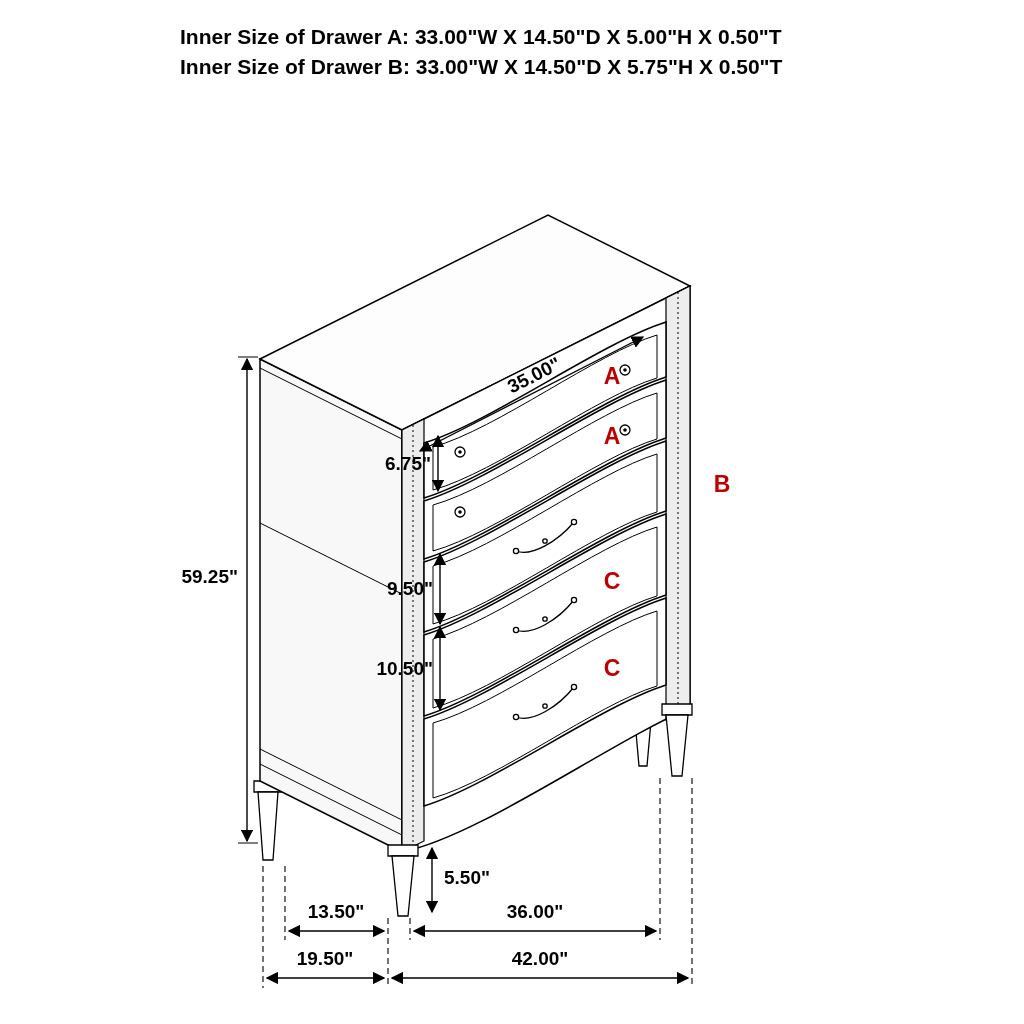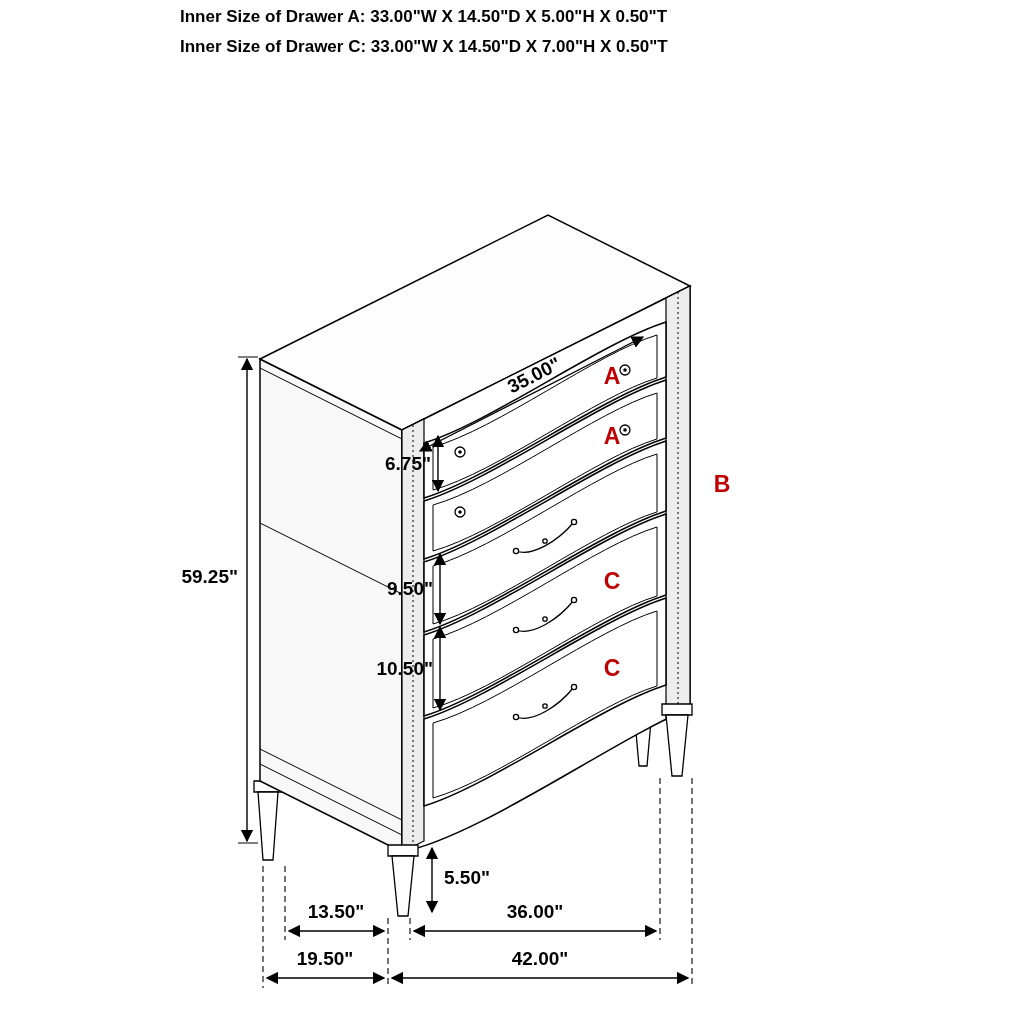--- a/index.html
+++ b/index.html
@@ -1,17 +1,17 @@
 <!DOCTYPE html>
 <html><head>
 <meta charset="utf-8">
 <style>
   html,body{margin:0;padding:0;background:#fff;}
   body{width:1024px;height:1024px;position:relative;font-family:"Liberation Sans",sans-serif;overflow:hidden;}
-  .header{position:absolute;left:180px;top:2px;font-weight:bold;font-size:17px;line-height:30px;color:#000;}
+  .header{position:absolute;left:180px;top:22px;font-weight:bold;font-size:21px;line-height:30px;color:#000;}
   .header div{white-space:nowrap;}
   svg{position:absolute;left:0;top:0;}
   .outline{fill:#ffffff;stroke:#000;stroke-width:1.5;}
   .face-top{fill:#fdfdfd;stroke:#000;stroke-width:1.5;}
   .face-side{fill:#f8f8f8;stroke:#000;stroke-width:1.5;}
   .pilaster{fill:#ededed;stroke:#000;stroke-width:1.2;}
   .drawer{fill:#ffffff;stroke:#000;stroke-width:1.5;}
   .drawer-inner{fill:none;stroke:#000;stroke-width:1;}
   .thin{fill:none;stroke:#000;stroke-width:1;}
   .bead{fill:none;stroke:#000;stroke-width:1;stroke-dasharray:2 3;}
@@ -21,21 +21,21 @@
   .hw{fill:#ffffff;stroke:#000;stroke-width:1.3;}
   .hwdot{fill:#000;stroke:none;}
   text.dim{font-family:"Liberation Sans",sans-serif;font-weight:bold;font-size:19px;fill:#000;}
   text.letter{font-family:"Liberation Sans",sans-serif;font-weight:bold;font-size:23px;fill:#c00000;}
 </style>
 </head>
 <body>
 
 <div class="header">
   <div>Inner Size of Drawer A: 33.00"W X 14.50"D X 5.00"H X 0.50"T</div>
-  <div>Inner Size of Drawer C: 33.00"W X 14.50"D X 7.00"H X 0.50"T</div>
+  <div>Inner Size of Drawer B: 33.00"W X 14.50"D X 5.75"H X 0.50"T</div>
 </div>
 
 <svg width="1024" height="1024" viewBox="0 0 1024 1024">
   <defs>
     <marker id="arr" viewBox="0 0 10 10" refX="9" refY="5" markerWidth="9" markerHeight="9" orient="auto-start-reverse">
       <path d="M0,0 L10,5 L0,10 z" fill="#000"></path>
     </marker>
   </defs>
 
   <g>

